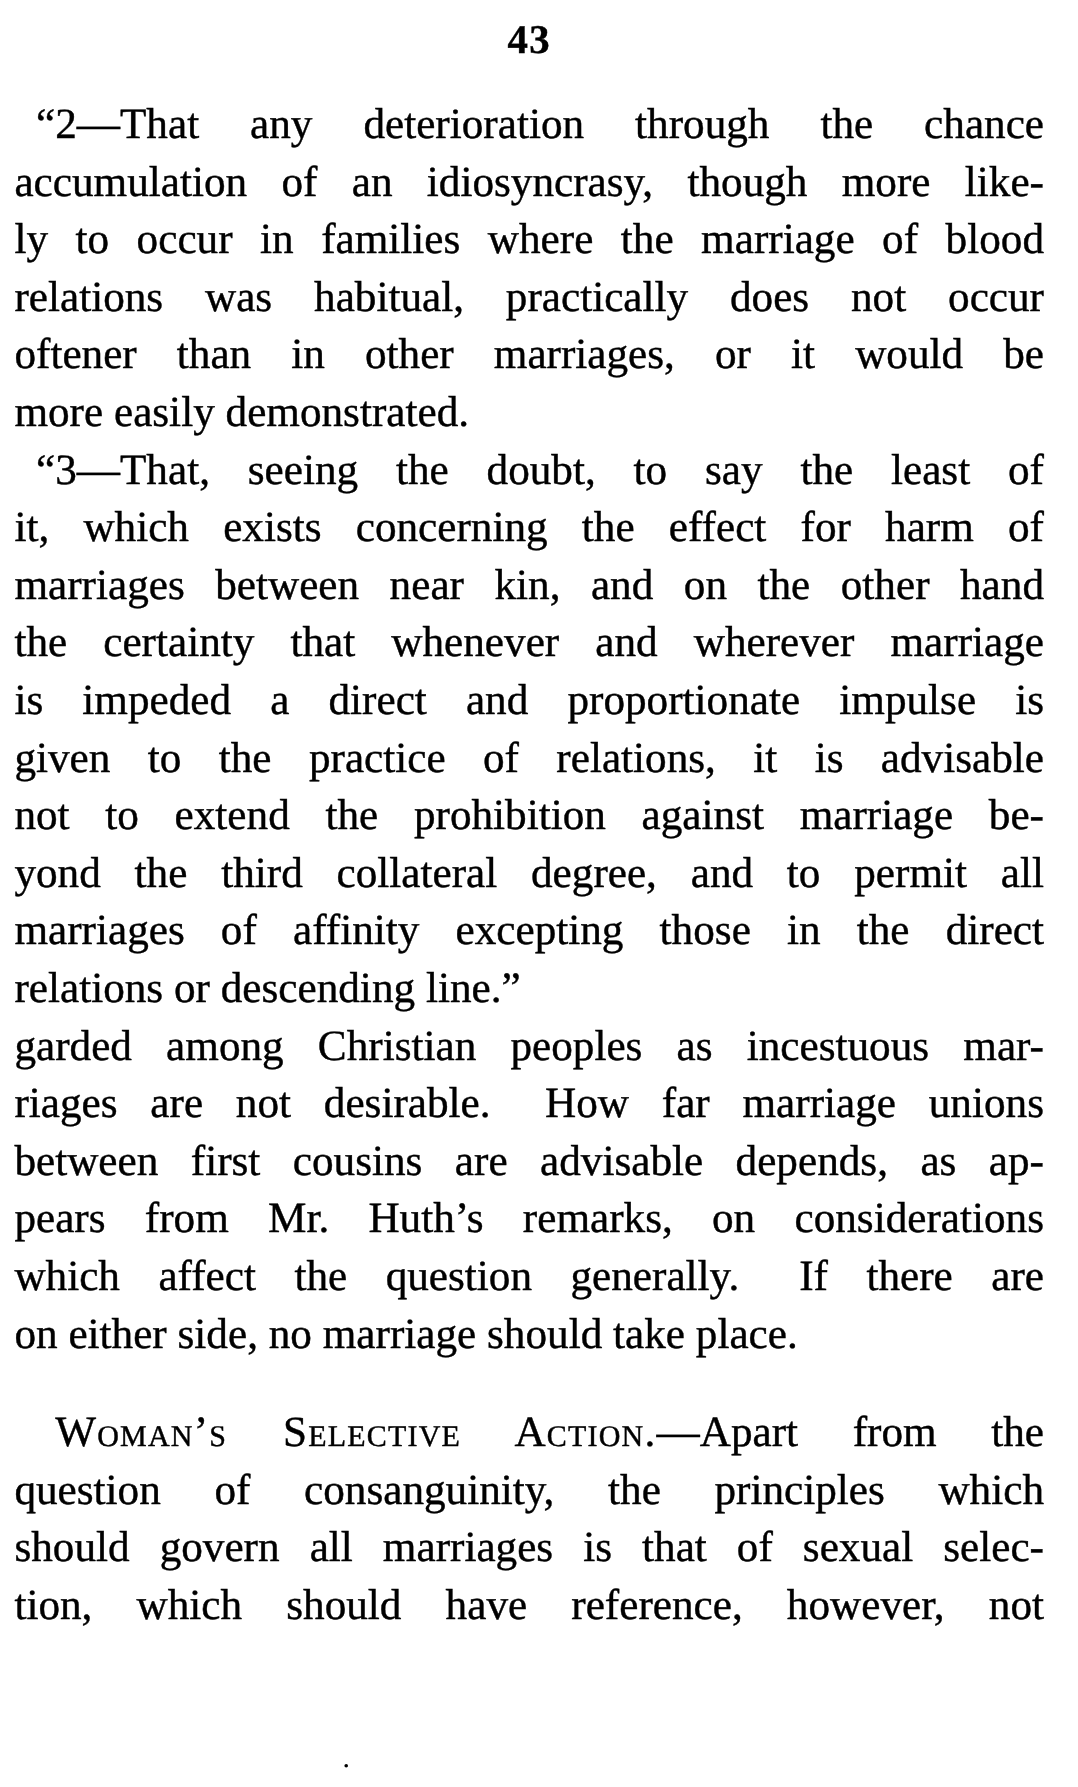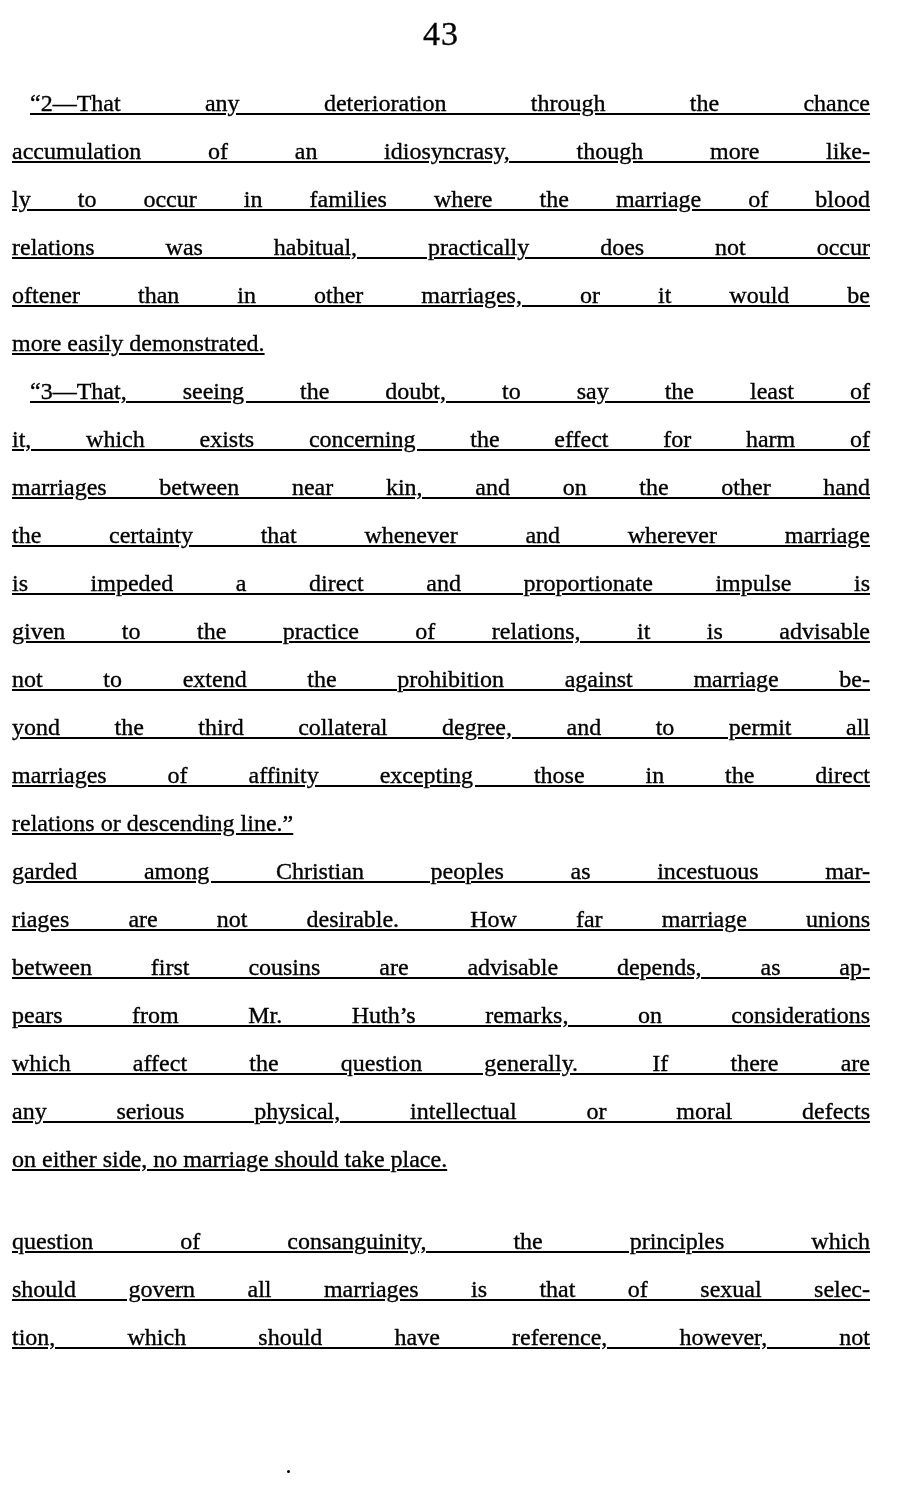--- a/index.html
+++ b/index.html
@@ -19,28 +19,27 @@
   .page {
     box-sizing: border-box;
     width: 898px;
     height: 1489px;
     padding: 14px 28px 0 12px;
   }
   .page-number {
     text-align: center;
     font-size: 34px;
     line-height: 40px;
-    font-weight: normal;
+    font-weight: bold;
     letter-spacing: 1px;
   }
   .text-block {
     margin-top: 25px;
-    font-size: 24px;
+    font-size: 36px;
     line-height: 48px;
-    text-decoration: underline;
   }
   .paragraph { margin: 0; }
   .paragraph.spaced { margin-top: 34px; }
   .line {
     text-align: justify;
     text-align-last: justify;
     text-justify: inter-word;
   }
   .line.last { text-align-last: left; }
   .line.first.indent-quote  { padding-left: 18px; }
@@ -84,23 +83,23 @@
         <div class="line">yond the third collateral degree, and to permit all</div>
         <div class="line">marriages of affinity excepting those in the direct</div>
         <div class="line last">relations or descending line.”</div>
       </div>
       <div class="paragraph">
         <div class="line">garded among Christian peoples as incestuous mar-</div>
         <div class="line">riages are not desirable.  How far marriage unions</div>
         <div class="line">between first cousins are advisable depends, as ap-</div>
         <div class="line">pears from Mr. Huth’s remarks, on considerations</div>
         <div class="line">which affect the question generally.  If there are</div>
-        <div class="line">any serious physical, intellectual or moral defects</div>
         <div class="line last">on either side, no marriage should take place.</div>
       </div>
       <div class="paragraph spaced">
+        <div class="line first indent-normal"><span class="smallcaps">Woman’s Selective Action.</span><span>—Apart from the</span></div>
         <div class="line">question of consanguinity, the principles which</div>
         <div class="line">should govern all marriages is that of sexual selec-</div>
         <div class="line">tion, which should have reference, however, not</div>
       </div>
     </div>
   <div class="artifact-dot"></div>
 </div>
 
 </body></html>

